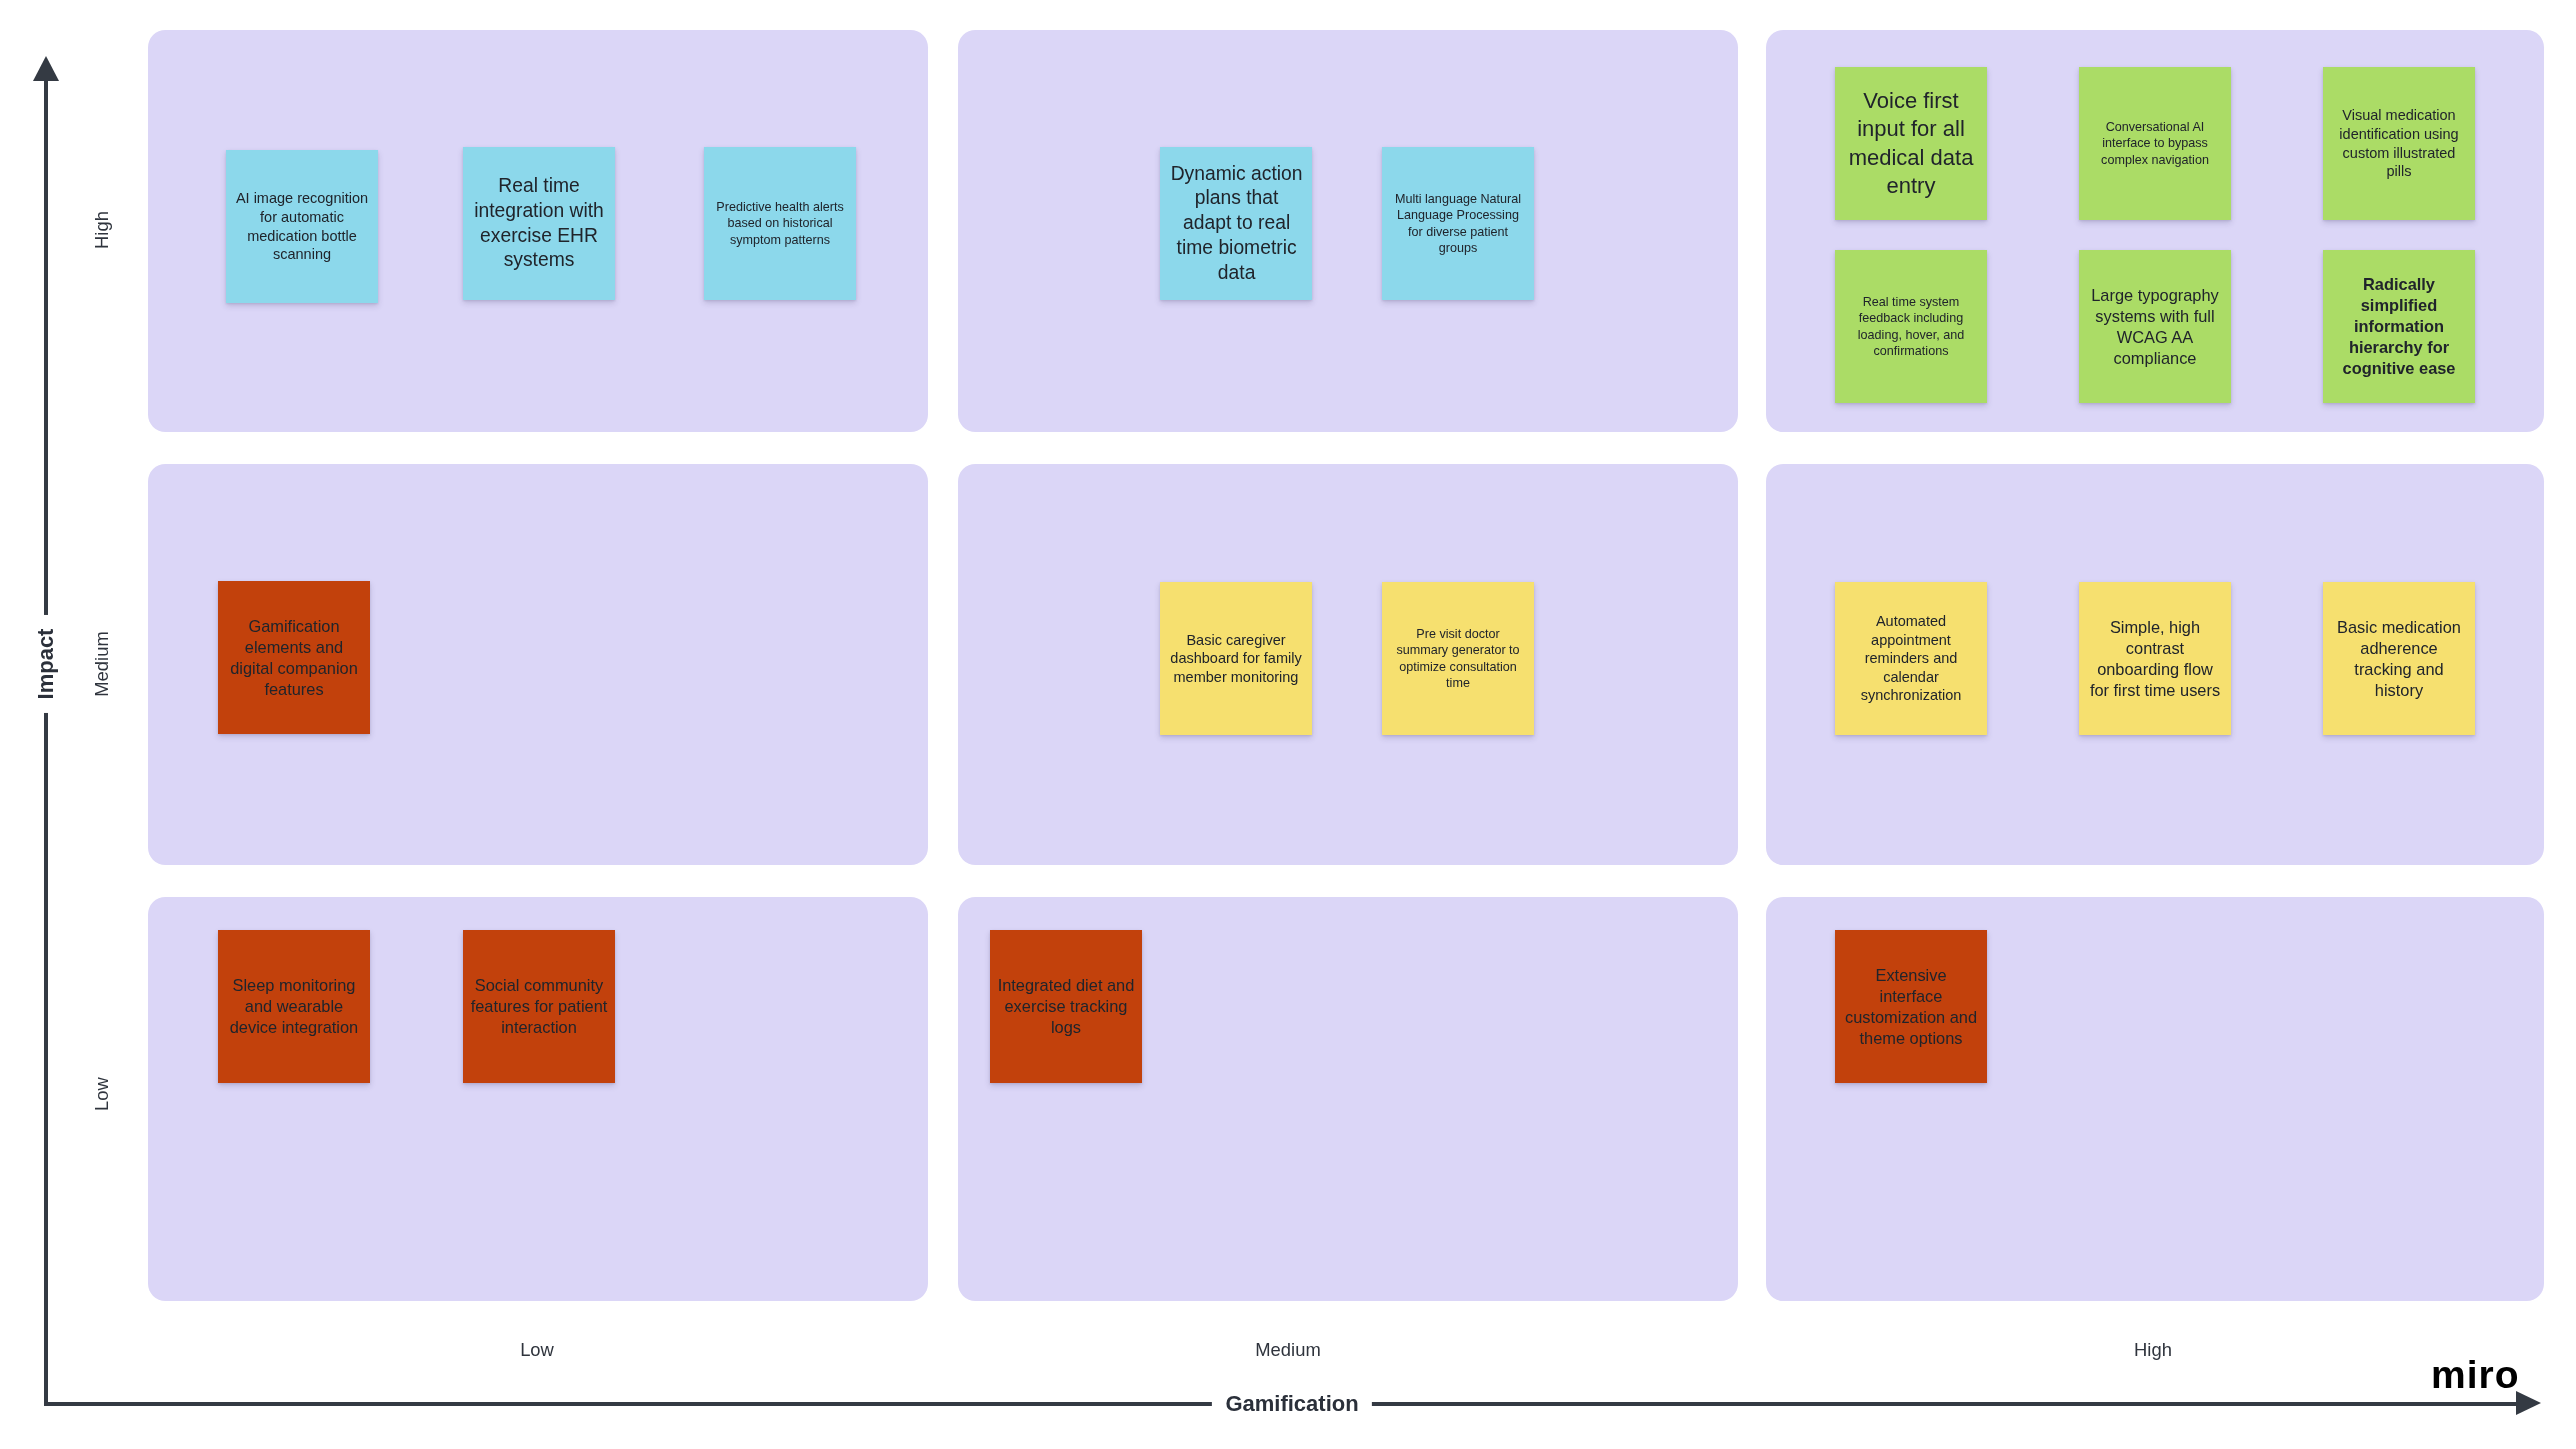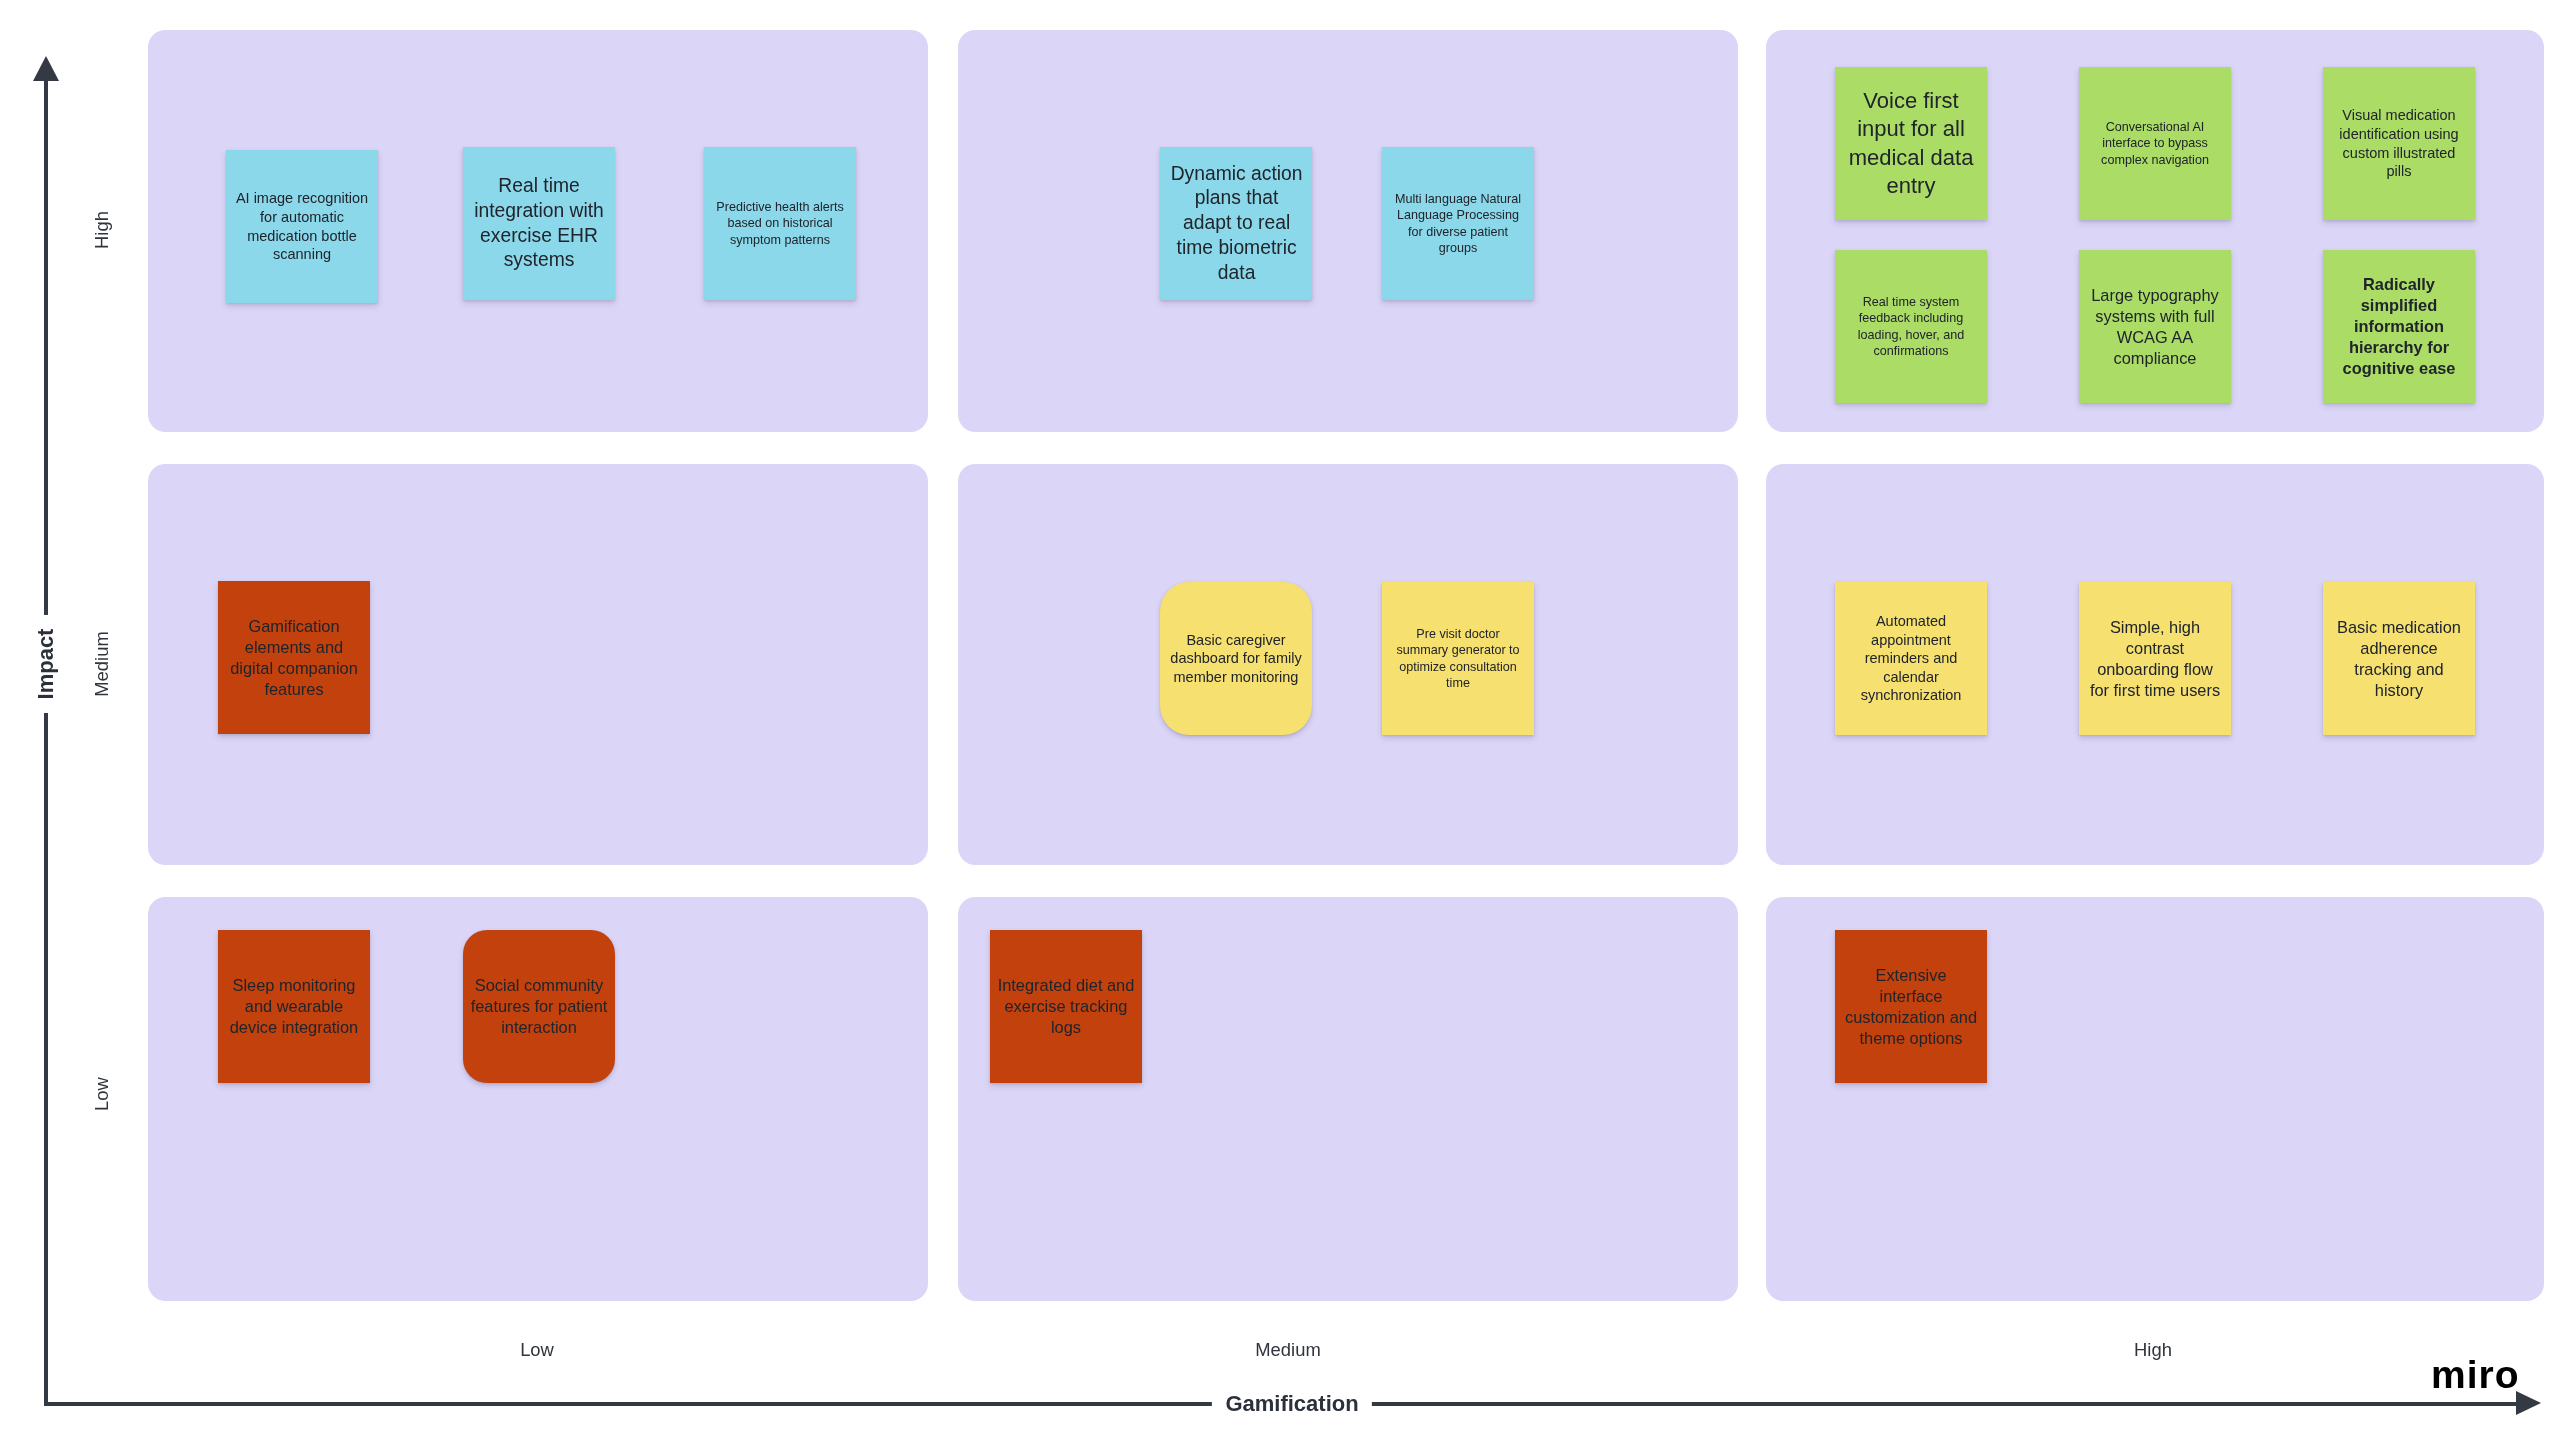--- a/index.html
+++ b/index.html
@@ -80,27 +80,27 @@
       <div class="note note-cyan size-xs" style="left: 704px; top: 147px;">Predictive health alerts based on historical symptom patterns</div>
       <div class="note note-cyan size-lg" style="left: 1160px; top: 147px; padding-left: 8px;">Dynamic action plans that adapt to real time biometric data</div>
       <div class="note note-cyan size-xs" style="left: 1382px; top: 147px;">Multi language Natural Language Processing for diverse patient groups</div>
       <div class="note note-green size-xl" style="left: 1835px; top: 67px;">Voice first input for all medical data entry</div>
       <div class="note note-green size-xs" style="left: 2079px; top: 67px;">Conversational AI interface to bypass complex navigation</div>
       <div class="note note-green size-sm" style="left: 2323px; top: 67px;">Visual medication identification using custom illustrated pills</div>
       <div class="note note-green size-xs" style="left: 1835px; top: 250px;">Real time system feedback including loading, hover, and confirmations</div>
       <div class="note note-green size-md" style="left: 2079px; top: 250px;">Large typography systems with full WCAG AA compliance</div>
       <div class="note note-green size-md" style="left: 2323px; top: 250px; font-weight: bold;">Radically simplified information hierarchy for cognitive ease</div>
       <div class="note note-white size-md" style="left: 218px; top: 581px;">Gamification elements and digital companion features</div>
-      <div class="note note-yellow size-sm" style="left: 1160px; top: 582px; border-radius: 29px;">Basic caregiver dashboard for family member monitoring</div>
+      <div class="note note-yellow size-sm" style="left: 1160px; top: 582px;">Basic caregiver dashboard for family member monitoring</div>
       <div class="note note-yellow size-xs" style="left: 1382px; top: 582px;">Pre visit doctor summary generator to optimize consultation time</div>
       <div class="note note-yellow size-sm" style="left: 1835px; top: 582px; text-align: center;">Automated appointment reminders and calendar synchronization</div>
       <div class="note note-yellow size-md" style="left: 2079px; top: 582px;">Simple, high contrast onboarding flow for first time users</div>
       <div class="note note-yellow size-md" style="left: 2323px; top: 582px;">Basic medication adherence tracking and history</div>
       <div class="note note-white size-md" style="left: 218px; top: 930px;">Sleep monitoring and wearable device integration</div>
-      <div class="note note-white size-md" style="left: 463px; top: 930px; border-radius: 24px;">Social community features for patient interaction</div>
+      <div class="note note-white size-md" style="left: 463px; top: 930px;">Social community features for patient interaction</div>
       <div class="note note-white size-md" style="left: 990px; top: 930px;">Integrated diet and exercise tracking logs</div>
       <div class="note note-white size-md" style="left: 1835px; top: 930px;">Extensive interface customization and theme options</div>
     </div>
 
   <div id="axis-v" class="axis-line"></div>
   <div id="arrow-up"></div>
   <div id="axis-h" class="axis-line"></div>
   <div id="arrow-right"></div>
 
   <div id="label-impact" class="axis-label">Impact</div>

